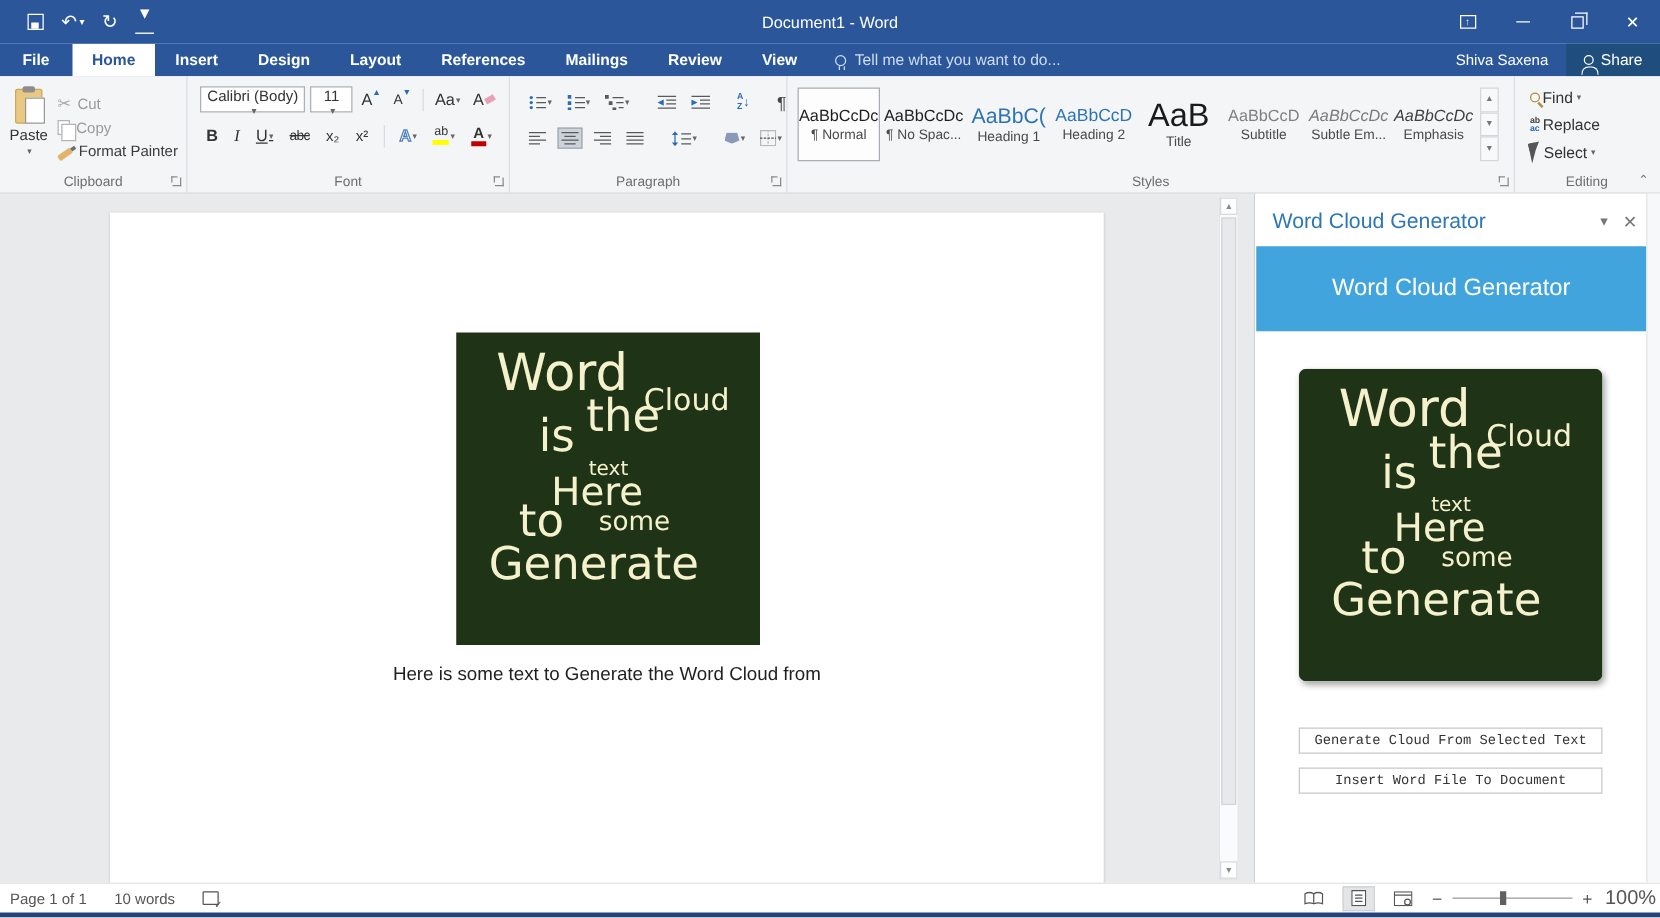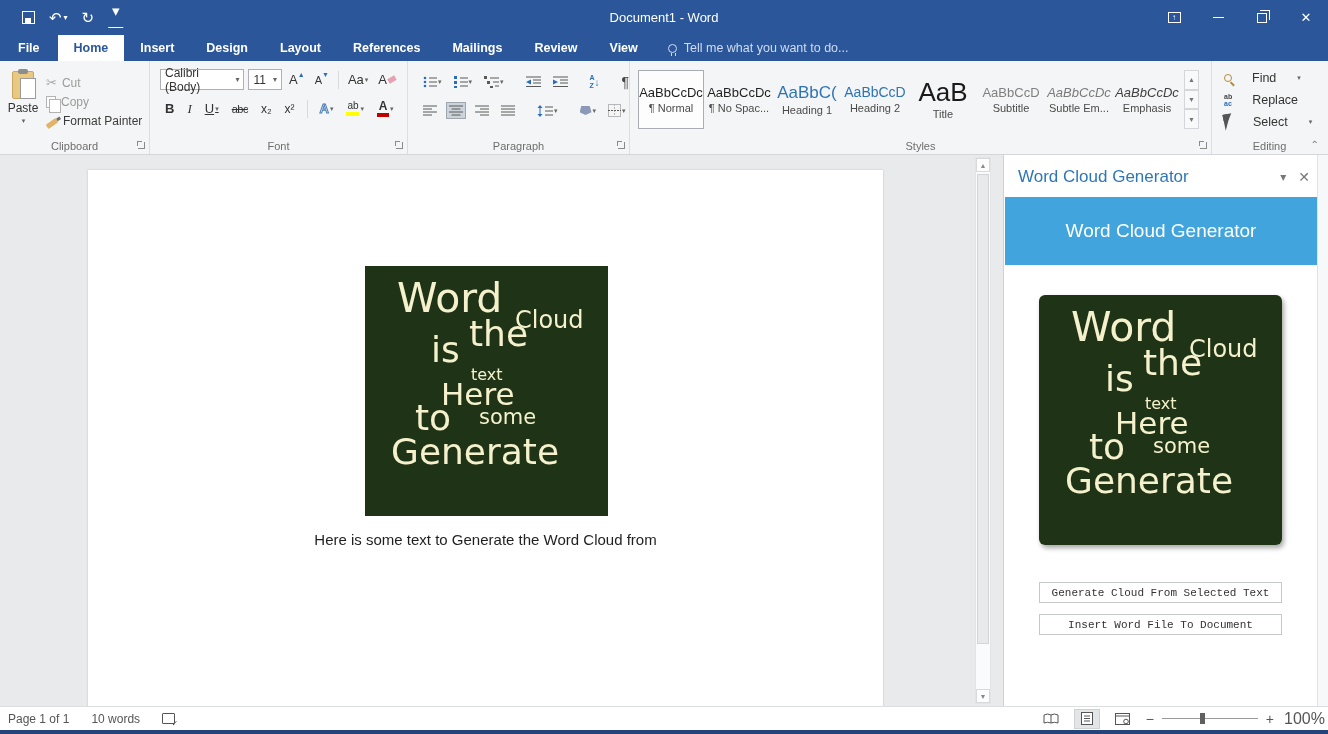--- a/index.html
+++ b/index.html
@@ -55,21 +55,21 @@
   .clipsmall .srow.enabled { color:#3b3b3b; }
   .ico-cut { color:#a9a9a9; font-size:13px; }
   .ico-copy { width:10px; height:12px; border:1px solid #b3b3b3; background:#fff; position:relative; }
   .ico-copy:before { content:""; position:absolute; left:2px; top:2px; width:10px; height:12px; border:1px solid #b3b3b3; background:#fff; }
   .ico-brush { width:12px; height:5px; background:#e2b46a; transform:rotate(-35deg); border-radius:1px; position:relative; top:3px; }
   .ico-brush:after { content:""; position:absolute; right:-4px; top:1px; width:4px; height:3px; background:#6e6e6e; }
 
   
   .g-font { width:258px; }
   .fontrow1 { display:flex; align-items:center; gap:4px; padding:2px 8px 0 10px; }
-  .combo { background:#fff; border:1px solid #aeb0b6; height:21px; display:flex; align-items:center; font-size:12px; color:#333; padding:0 4px; justify-content:space-between; }
+  .combo { background:#fff; border:1px solid #aeb0b6; height:21px; display:flex; align-items:center; font-size:12px; color:#333; padding:0 4px; justify-content:space-between;flex-direction:column; }
   .combo .dd { color:#666; }
   .combo-fontname { width:92px; }
   .combo-fontsize { width:36px; }
   .fbtn { display:flex; align-items:center; justify-content:center; font-size:13px; color:#333; padding:1px 3px; position:relative; }
   .marker { font-size:7px; color:#2b6cb8; position:relative; top:-5px; left:0px; }
   .fontrow2 { display:flex; align-items:center; gap:7px; padding:9px 8px 0 12px; font-size:13px; color:#333; }
   .b { font-weight:bold; } .i { font-style:italic; font-family:"Liberation Serif",serif; } .u { text-decoration:underline; }
   .strike { font-size:11px; text-decoration:line-through; letter-spacing:-0.5px; }
   .subsup { font-size:12px; }
   .vdiv { width:1px; height:18px; background:#d8dadd; margin:0 2px; }
@@ -95,21 +95,21 @@
   .stylecards { display:flex; gap:2px; padding:3px 0 0 8px; }
   .stylecard { width:66px; height:59px; border:1px solid transparent; display:flex; flex-direction:column; align-items:center; justify-content:center; gap:3px; }
   .stylecard.selected { border:1px solid #a8adb3; background:#fdfdfd; }
   .sc-preview { line-height:1; white-space:nowrap; }
   .sc-name { font-size:11px; color:#4a4a4a; white-space:nowrap; }
   .stylescroll { width:15px; margin-left:4px; margin-top:3px; display:flex; flex-direction:column; }
   .stylescroll .sbtn { flex:1; border:1px solid #d4d6d9; background:#f8f9fa; font-size:7px; color:#777; display:flex; align-items:center; justify-content:center; }
 
   
   .g-editing { width:115px; border-right:none; padding-left:12px; }
-  .erow { display:flex; align-items:center; gap:20px; height:22px; font-size:12.5px; color:#333; }
+  .erow { display:flex; align-items:center; gap:2px; height:22px; font-size:12.5px; color:#333; }
   .ico-search { width:8px; height:8px; border:1.5px solid #b08d3e; border-radius:50%; position:relative; }
   .ico-search:after { content:""; position:absolute; right:-4px; bottom:-3px; width:5px; height:1.5px; background:#b08d3e; transform:rotate(45deg); }
   .ico-replace { display:flex; flex-direction:column; font-size:7px; line-height:1; font-weight:bold; }
   .ico-replace .r1 { color:#444; } .ico-replace .r2 { color:#2b6cb8; }
   .ico-select { width:0; height:0; border-left:5px solid #555; border-right:4px solid transparent; border-bottom:10px solid transparent; border-top:6px solid #555; transform:rotate(-12deg); }
 
   
   svg.lni { display:block; }
 
   
@@ -195,20 +195,27 @@
         <div class="tab">Design</div>
         <div class="tab">Layout</div>
         <div class="tab">References</div>
         <div class="tab">Mailings</div>
         <div class="tab">Review</div>
         <div class="tab">View</div>
       </div>
     <div class="tellme">
       <span class="bulb"></span>
       <span>Tell me what you want to do...</span>
+    </div>
+    <div class="tabrow-right">
+      <span class="username">Shiva Saxena</span>
+      <span class="sharebtn">
+        <span class="person"></span>
+        <span>Share</span>
+      </span>
     </div>
   </div>
 
   <div class="ribbon">
 
     <div class="group g-clipboard">
       <div class="pastebtn">
         <span class="clipicon"></span>
         <span>Paste</span>
         <span class="dd6">▾</span>

